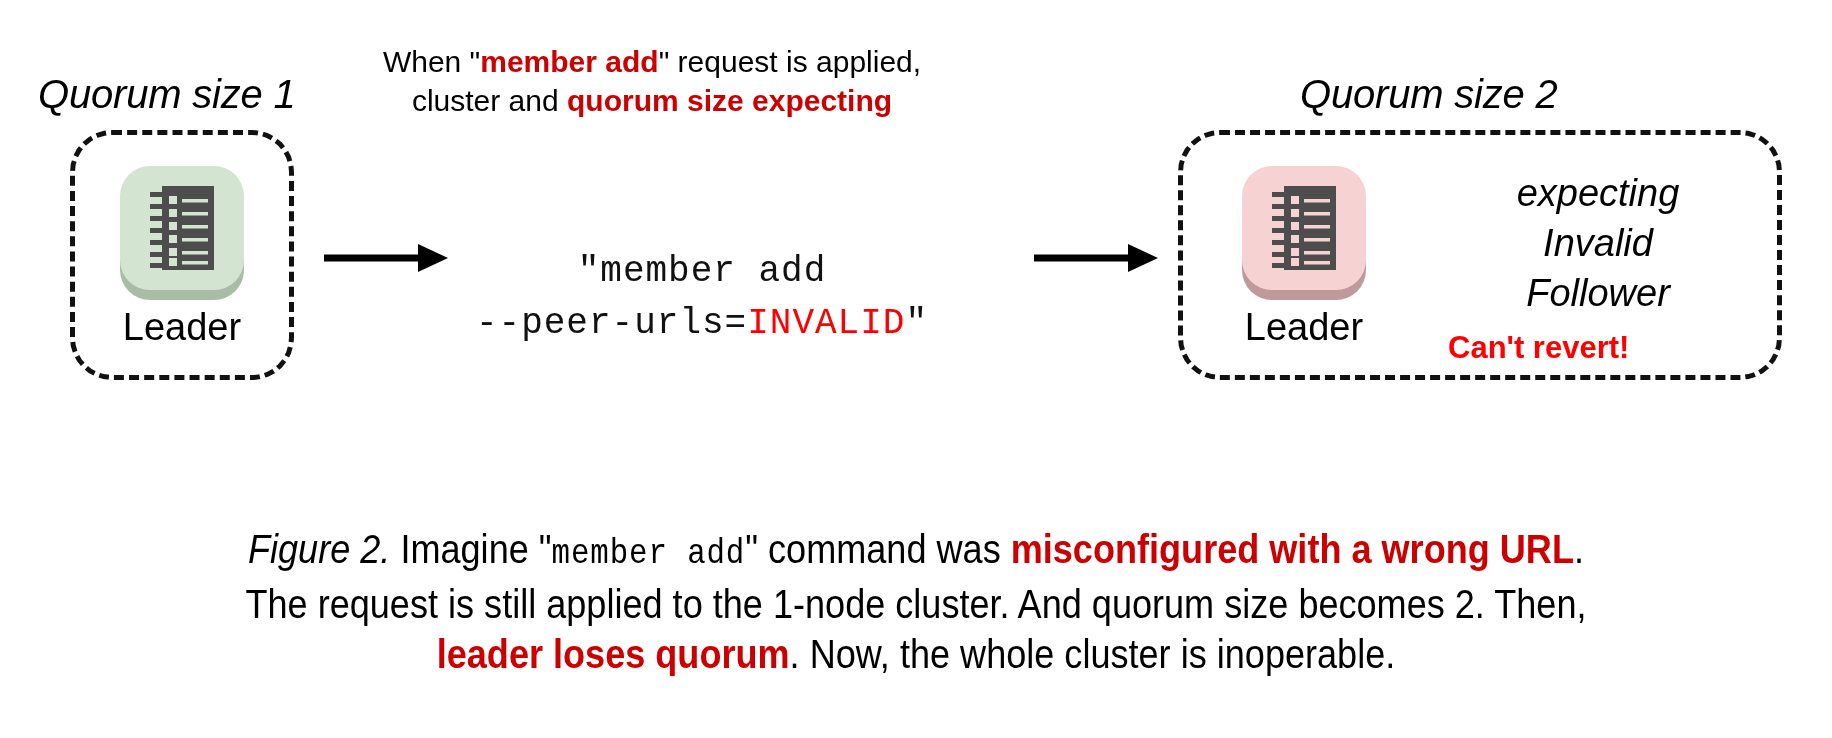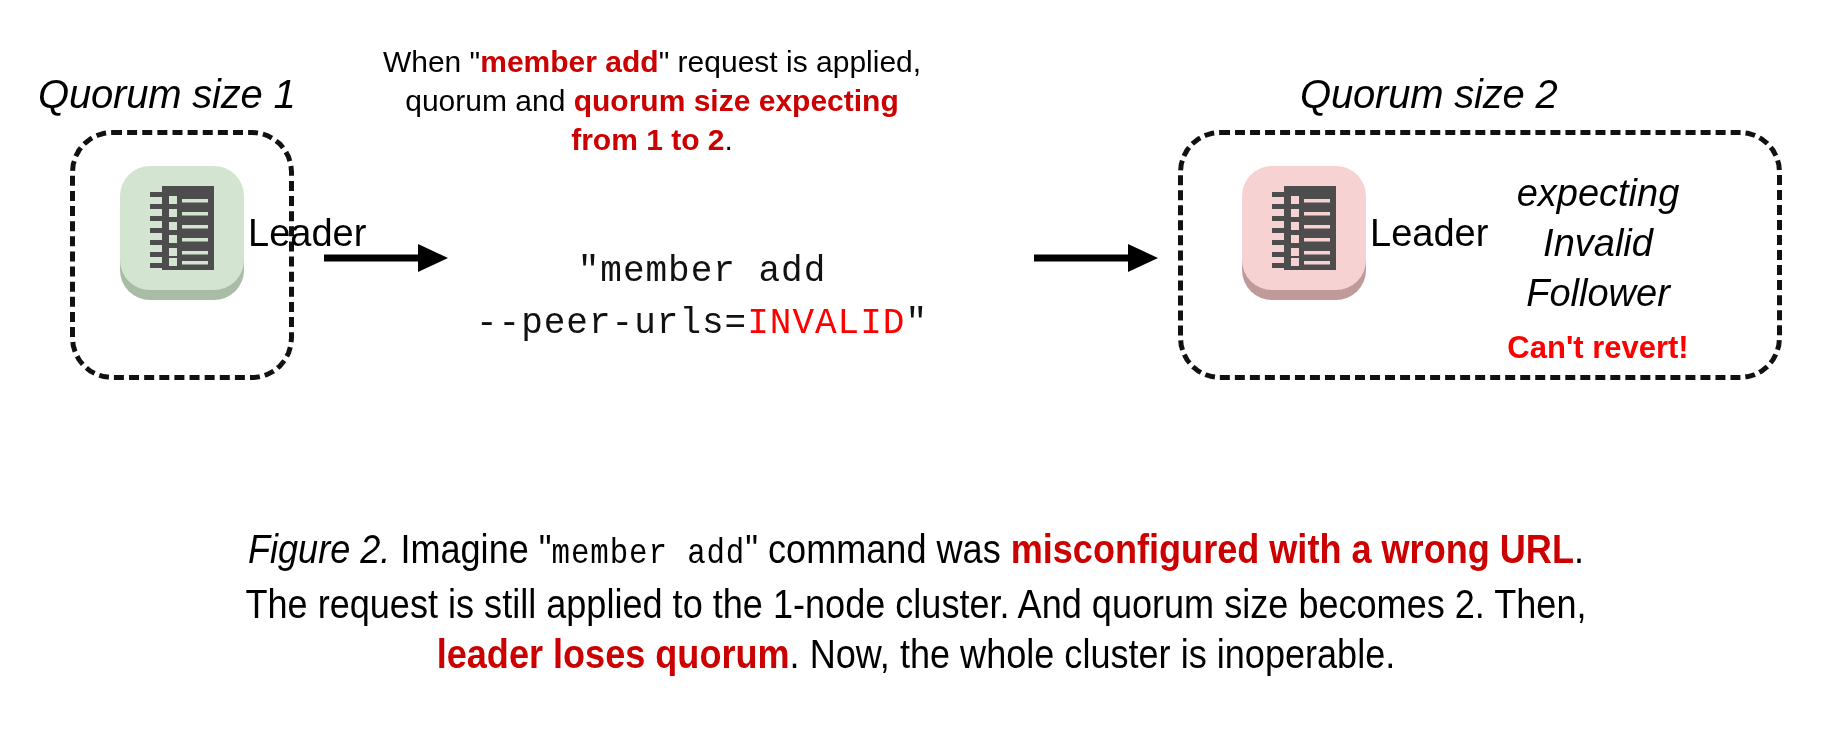--- a/index.html
+++ b/index.html
@@ -41,20 +41,21 @@
     border: 5px dashed #111111;
     border-radius: 42px;
     box-sizing: border-box;
     background: transparent;
   }
 
   
   .node {
     position: absolute;
     display: flex;
+    flex-direction: column;
     align-items: center;
   }
   .node-chip {
     position: relative;
     width: 132px;
     height: 140px;
   }
   .node-chip .shadow {
     position: absolute;
     left: 4px;
@@ -123,21 +124,21 @@
     text-align: center;
     font-family: "Liberation Sans", sans-serif;
     font-style: italic;
     font-size: 38px;
     line-height: 50px;
     color: #000;
     white-space: nowrap;
   }
   .cant-revert {
     position: absolute;
-    text-align: center;
+    text-align: left;
     font-family: "Liberation Sans", sans-serif;
     font-weight: bold;
     font-size: 31px;
     color: #ff0000;
     white-space: nowrap;
   }
 
   
   .caption {
     position: absolute;
@@ -206,24 +207,21 @@
   <svg class="arrow" style="left:322px; top:238px; width:130px; height:40px;" viewBox="0 0 130 40">
     <line x1="2" y1="20" x2="98" y2="20" stroke="#000" stroke-width="7"></line>
     <polygon points="96,6 126,20 96,34" fill="#000"></polygon>
   </svg>
 
   <div class="top-note" style="left:352px; top:42px; width:600px;">
     <div>
       <span>When "</span><span class="hl">member add</span><span>" request is applied,</span>
     </div>
     <div>
-      <span>quorum and </span><span class="hl">quorum size expecting</span>
-    </div>
-    <div>
-      <span class="hl">from 1 to 2</span><span>.</span>
+      <span>cluster and </span><span class="hl">quorum size expecting</span>
     </div>
   </div>
 
   <div class="command" style="left:452px; top:246px; width:500px;">
     <div>"member add</div>
     <div>
       <span>--peer-urls=</span><span class="invalid">INVALID</span><span>"</span>
     </div>
   </div>
 

